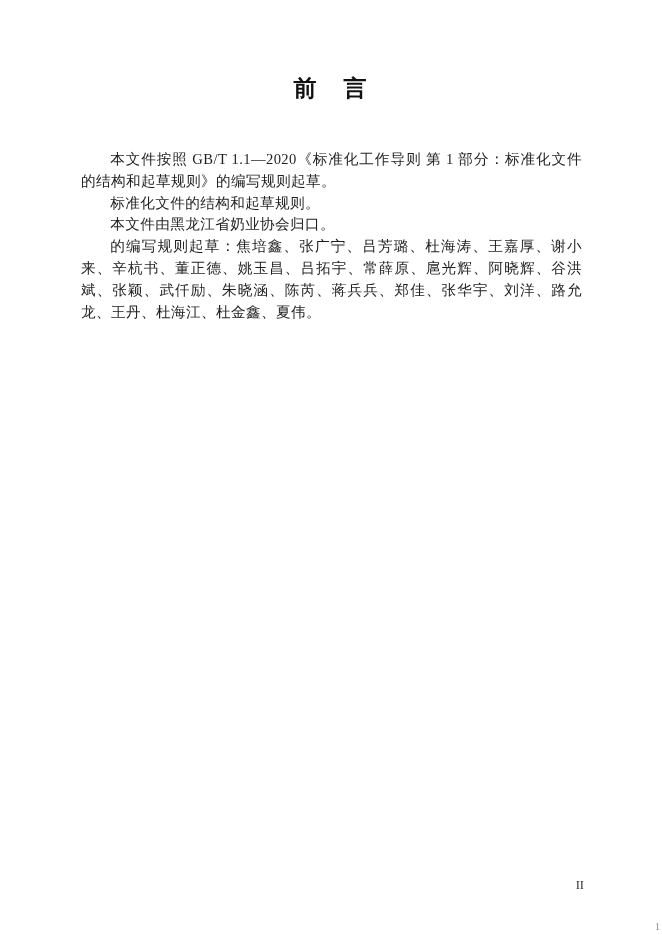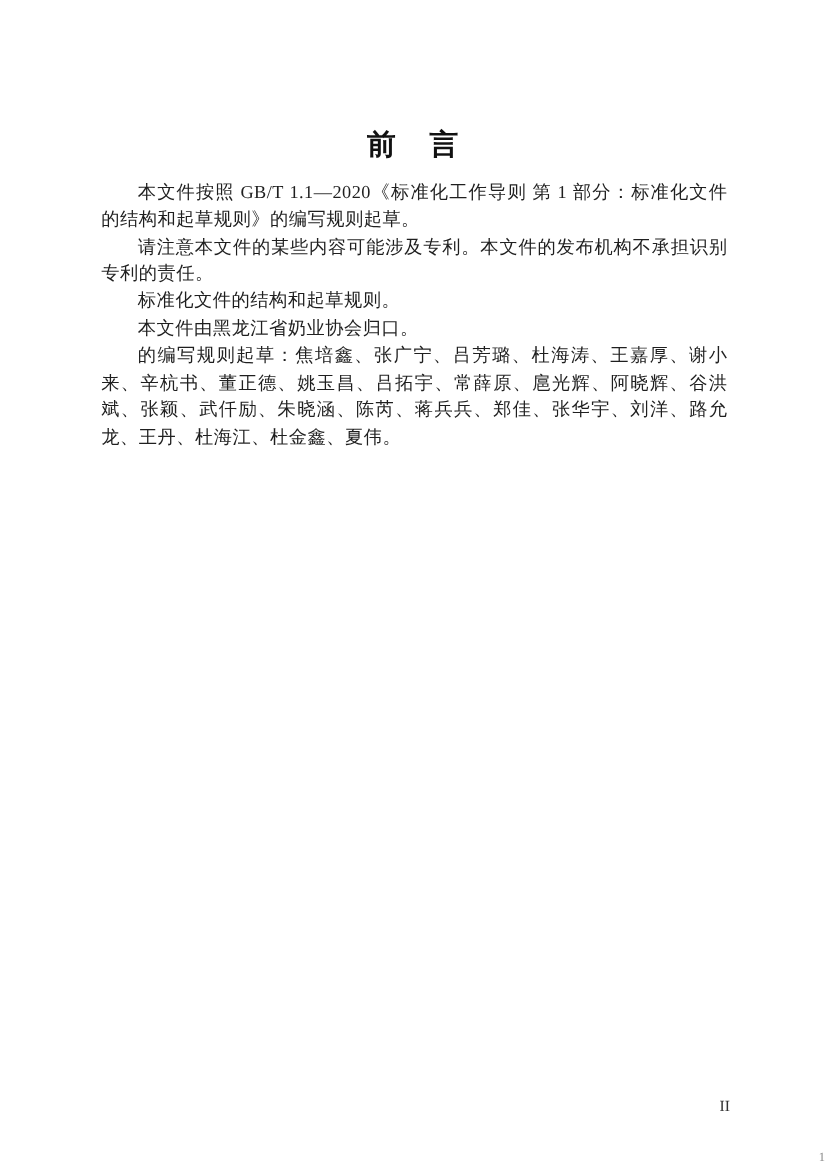--- a/index.html
+++ b/index.html
@@ -11,31 +11,31 @@
     position: relative;
     width: 662px;
     height: 935px;
     background: #ffffff;
     overflow: hidden;
     font-family: "Liberation Serif", "DejaVu Serif", serif;
     color: #1f1f1f;
   }
   .doc-title {
     margin: 0;
-    padding-top: 101px;
+    padding-top: 74px;
     text-align: center;
     font-family: "Liberation Sans", "DejaVu Sans", sans-serif;
     font-weight: bold;
     font-size: 23px;
     line-height: 28px;
     letter-spacing: 2px;
     color: #111111;
   }
   .doc-body {
-    margin: 15px 80px 0 81px;
+    margin: 47px 80px 0 81px;
     font-size: 14.6px;
     line-height: 21.8px;
     text-align: justify;
     text-justify: inter-ideograph;
     letter-spacing: 0.4px;
   }
   .doc-body p {
     margin: 0;
     text-indent: 2em;
   }
@@ -58,21 +58,20 @@
 </style>
 </head>
 <body>
 
 <div class="page">
 
   <h1 class="doc-title">前　言</h1>
 
   <div class="doc-body">
     <p>本文件按照 GB/T 1.1—2020《标准化工作导则 第 1 部分：标准化文件的结构和起草规则》的编写规则起草。</p>
-    <p>请注意本文件的某些内容可能涉及专利。本文件的发布机构不承担识别专利的责任。</p>
     <p>标准化文件的结构和起草规则。</p>
     <p>本文件由黑龙江省奶业协会归口。</p>
     <p>的编写规则起草：焦培鑫、张广宁、吕芳璐、杜海涛、王嘉厚、谢小来、辛杭书、董正德、姚玉昌、吕拓宇、常薛原、扈光辉、阿晓辉、谷洪斌、张颖、武仟励、朱晓涵、陈芮、蒋兵兵、郑佳、张华宇、刘洋、路允龙、王丹、杜海江、杜金鑫、夏伟。</p>
   </div>
 
   <div class="page-number">II</div>
 
   <div class="corner-mark">1</div>
 
 </div>

